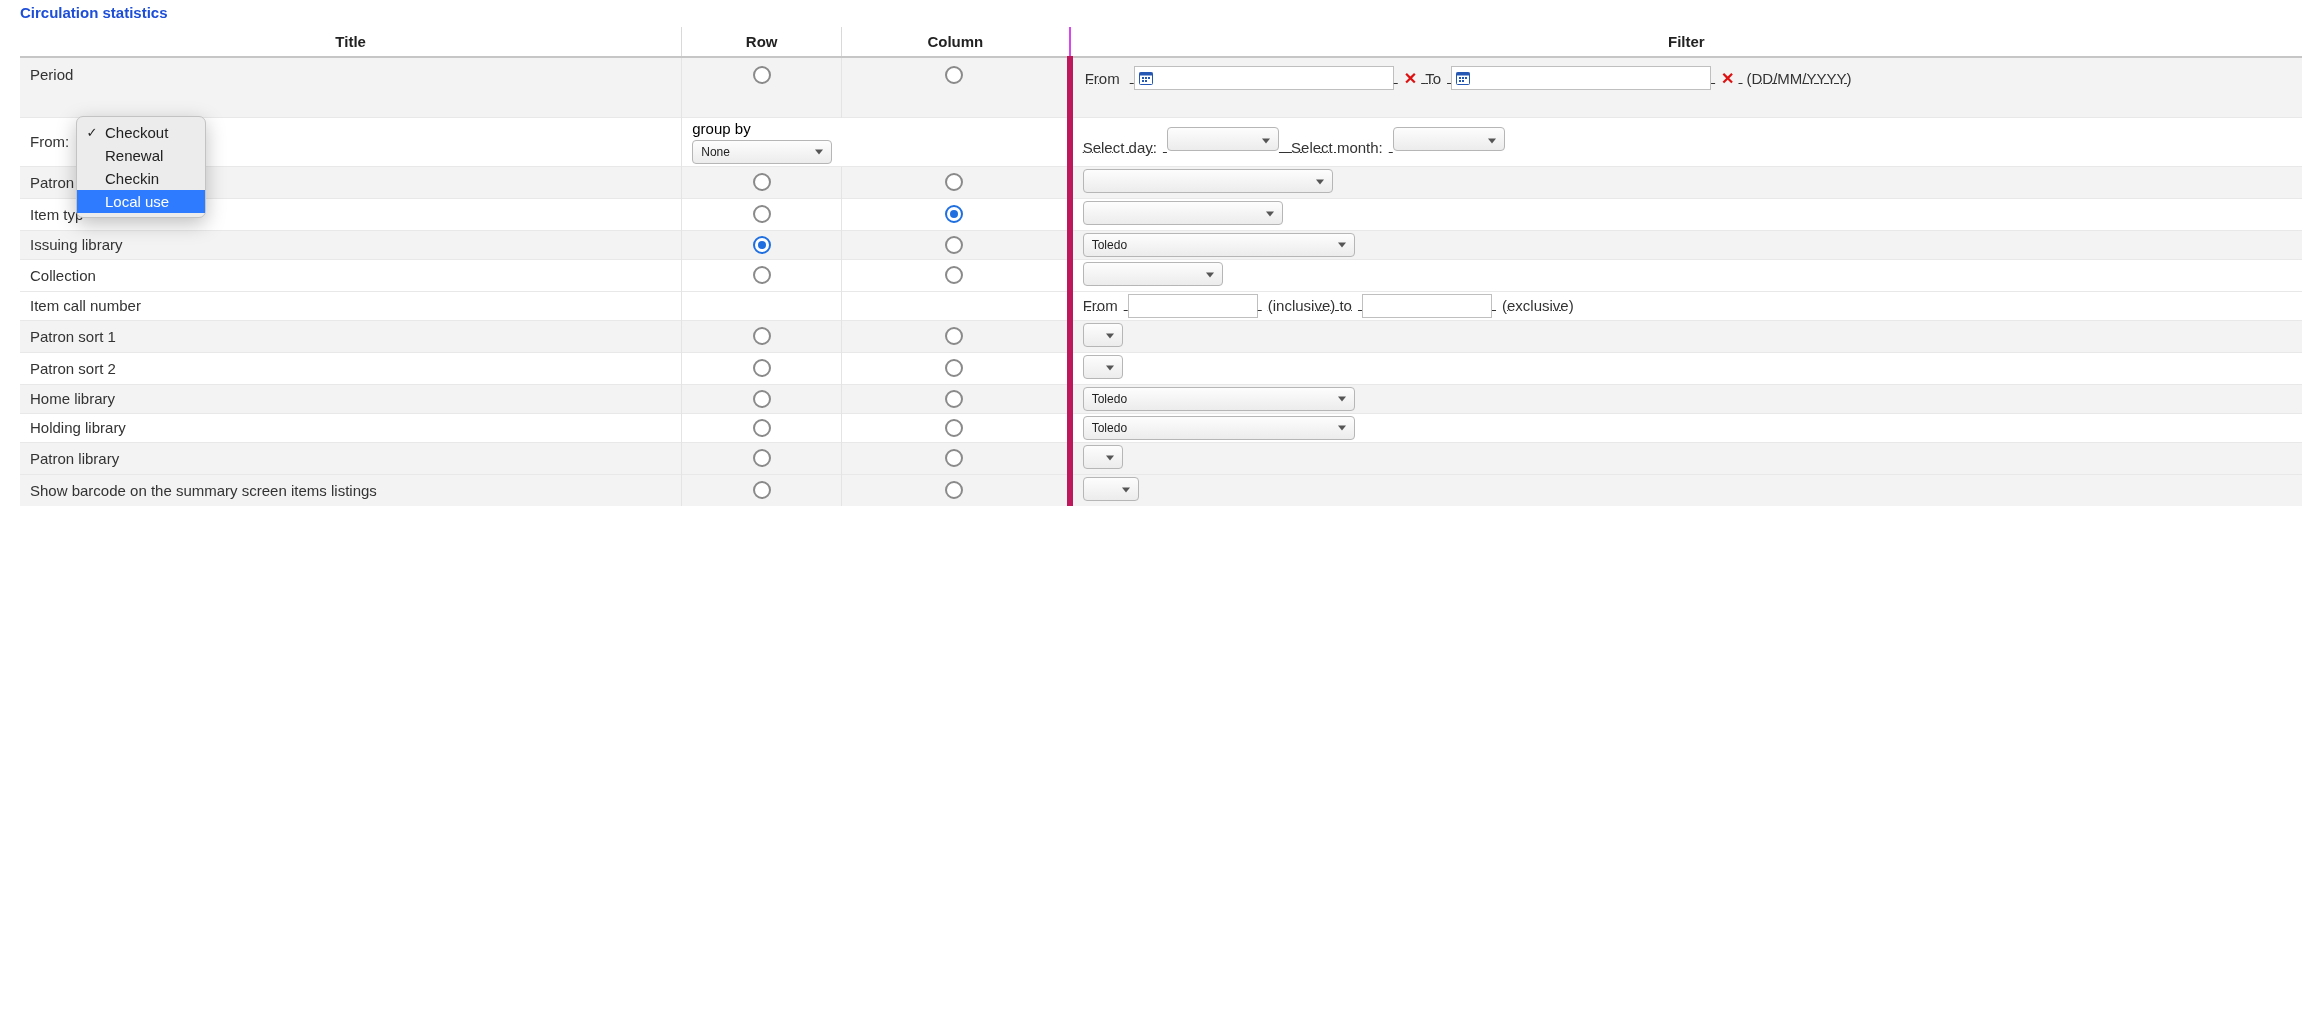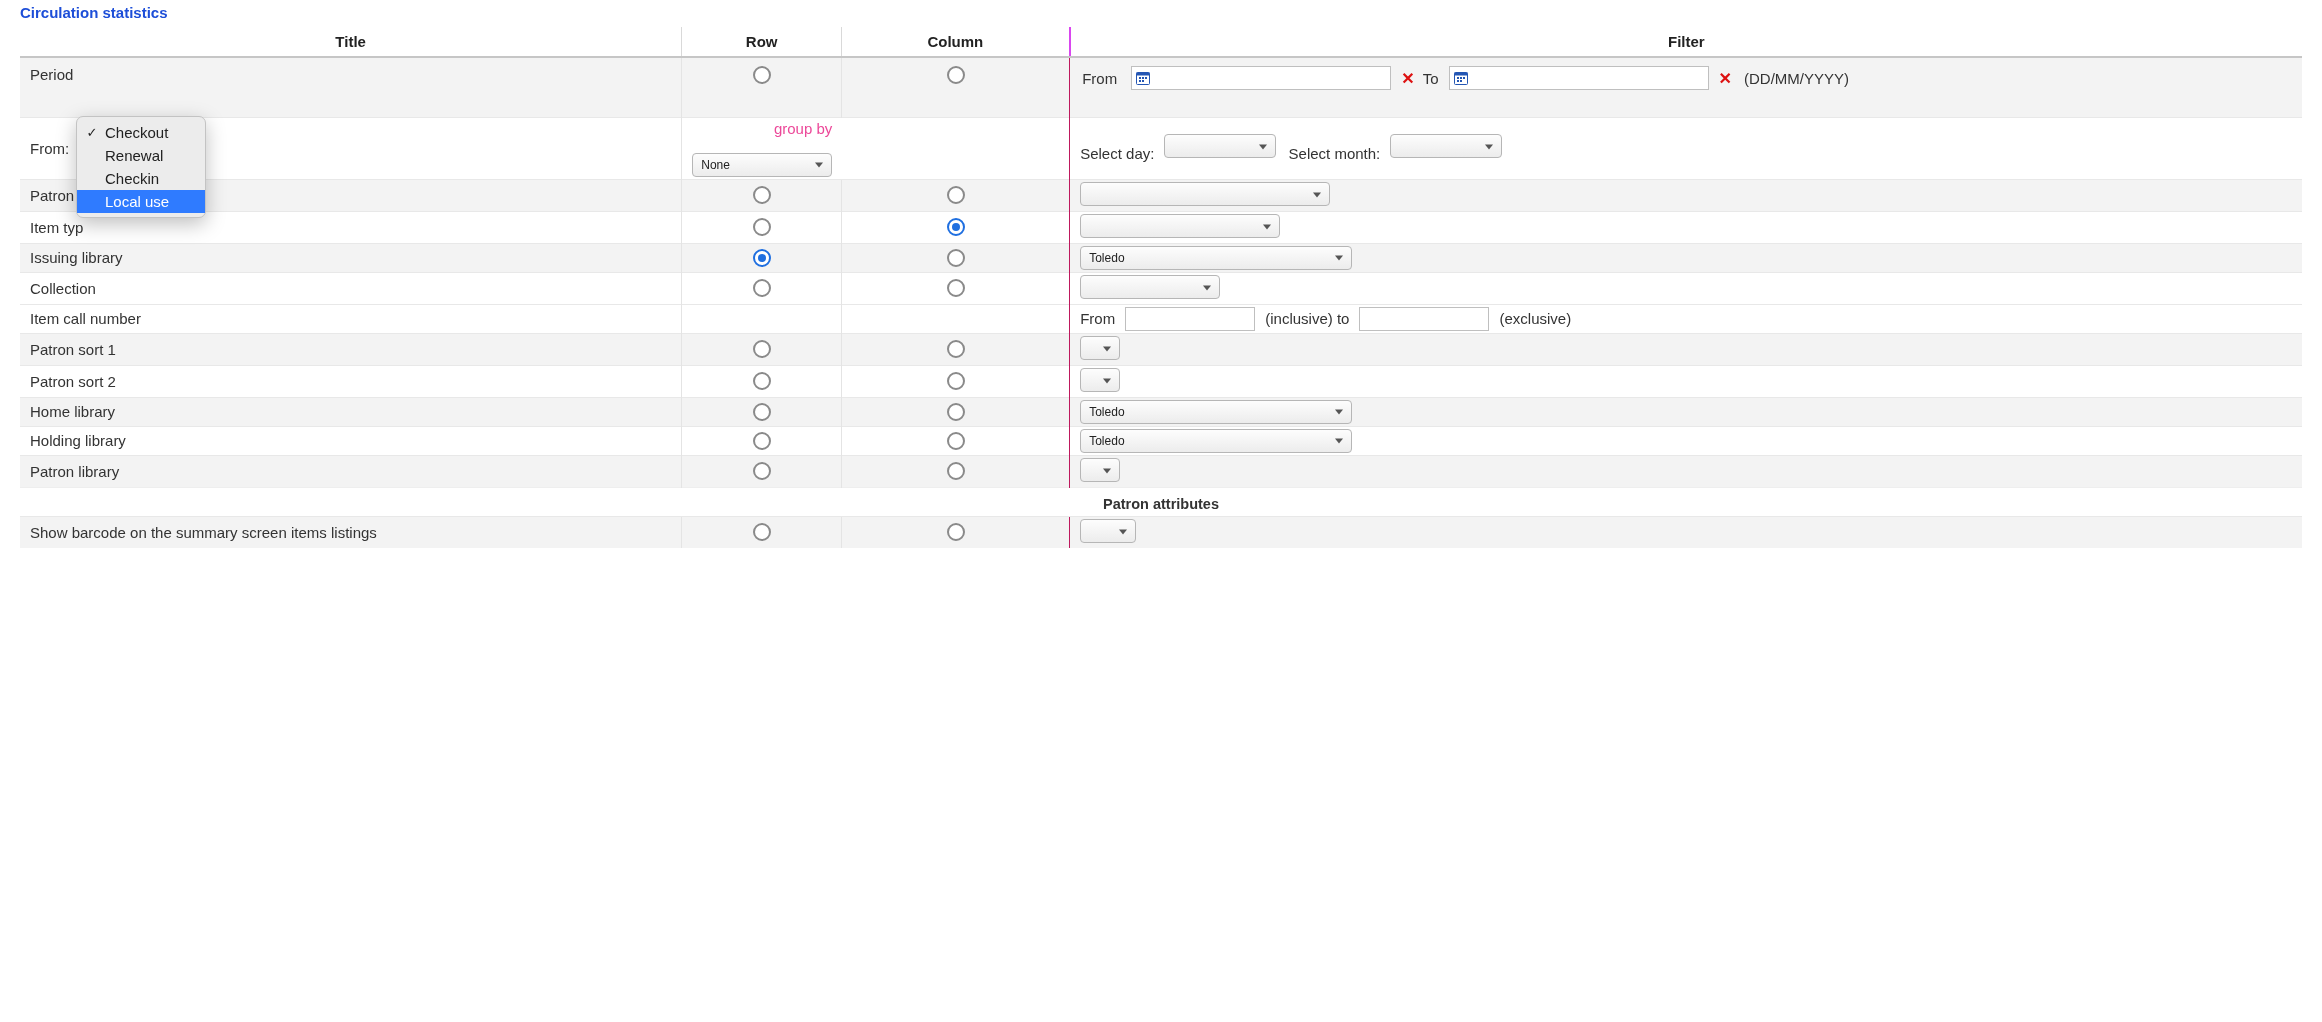--- a/index.html
+++ b/index.html
@@ -45,21 +45,21 @@
     border-top: 1px solid #eee;
   }
   table.stats td {
     padding: 2px 10px;
     vertical-align: middle;
     border-top: 1px solid #e8e8e8;
   }
   table.stats td.c-title  { color: #333; font-size: 15px; }
   table.stats td.c-row    { text-align: center; border-left: 1px solid #e4e4e4; }
   table.stats td.c-col    { text-align: center; border-left: 1px solid #e4e4e4; }
-  table.stats td.c-filter { border-left: 1px solid #be185d; }
+  table.stats td.c-filter { border-left: 6px solid #be185d; text-decoration: underline; }
 
   
   tr.row-period td { height: 60px; vertical-align: top; padding-top: 8px; }
 
   
   .radio {
     display: inline-block;
     width: 18px; height: 18px;
     border: 2px solid #8a8a8a;
     border-radius: 50%;
@@ -187,21 +187,21 @@
     display: inline-block;
     text-align: center;
     font-size: 13px;
   }
   .dd-item.highlight {
     background: #2f7bff;
     color: #fff;
   }
 
   .group-by-block { display: inline-block; text-align: left; }
-  .group-by-block .gb-label { font-size: 15px; color: #ec4899; display: block; margin-bottom: 16px; text-align: right; }
+  .group-by-block .gb-label { font-size: 15px; color: #000000; display: block; margin-bottom: 3px; }
 </style>
 </head>
 <body>
 
 <h2 class="page-title">Circulation statistics</h2>
 
 <table class="stats">
   <thead>
     <tr>
       <th class="col-title">Title</th>
@@ -360,23 +360,20 @@
       <td class="c-filter"><span class="sel-wrap"><span class="sel w-xl">Toledo</span></span></td>
     </tr>
 
     <tr class="zebra-a">
       <td class="c-title">Patron library</td>
       <td class="c-row"><span class="radio"></span></td>
       <td class="c-col"><span class="radio"></span></td>
       <td class="c-filter"><span class="sel-wrap"><span class="sel w-xxs"></span></span></td>
     </tr>
 
-    <tr class="section-row">
-      <td colspan="4">Patron attributes</td>
-    </tr>
 
     <tr class="zebra-a">
       <td class="c-title">Show barcode on the summary screen items listings</td>
       <td class="c-row"><span class="radio"></span></td>
       <td class="c-col"><span class="radio"></span></td>
       <td class="c-filter"><span class="sel-wrap"><span class="sel" style="width:56px;"></span></span></td>
     </tr>
 
   </tbody>
 </table>

